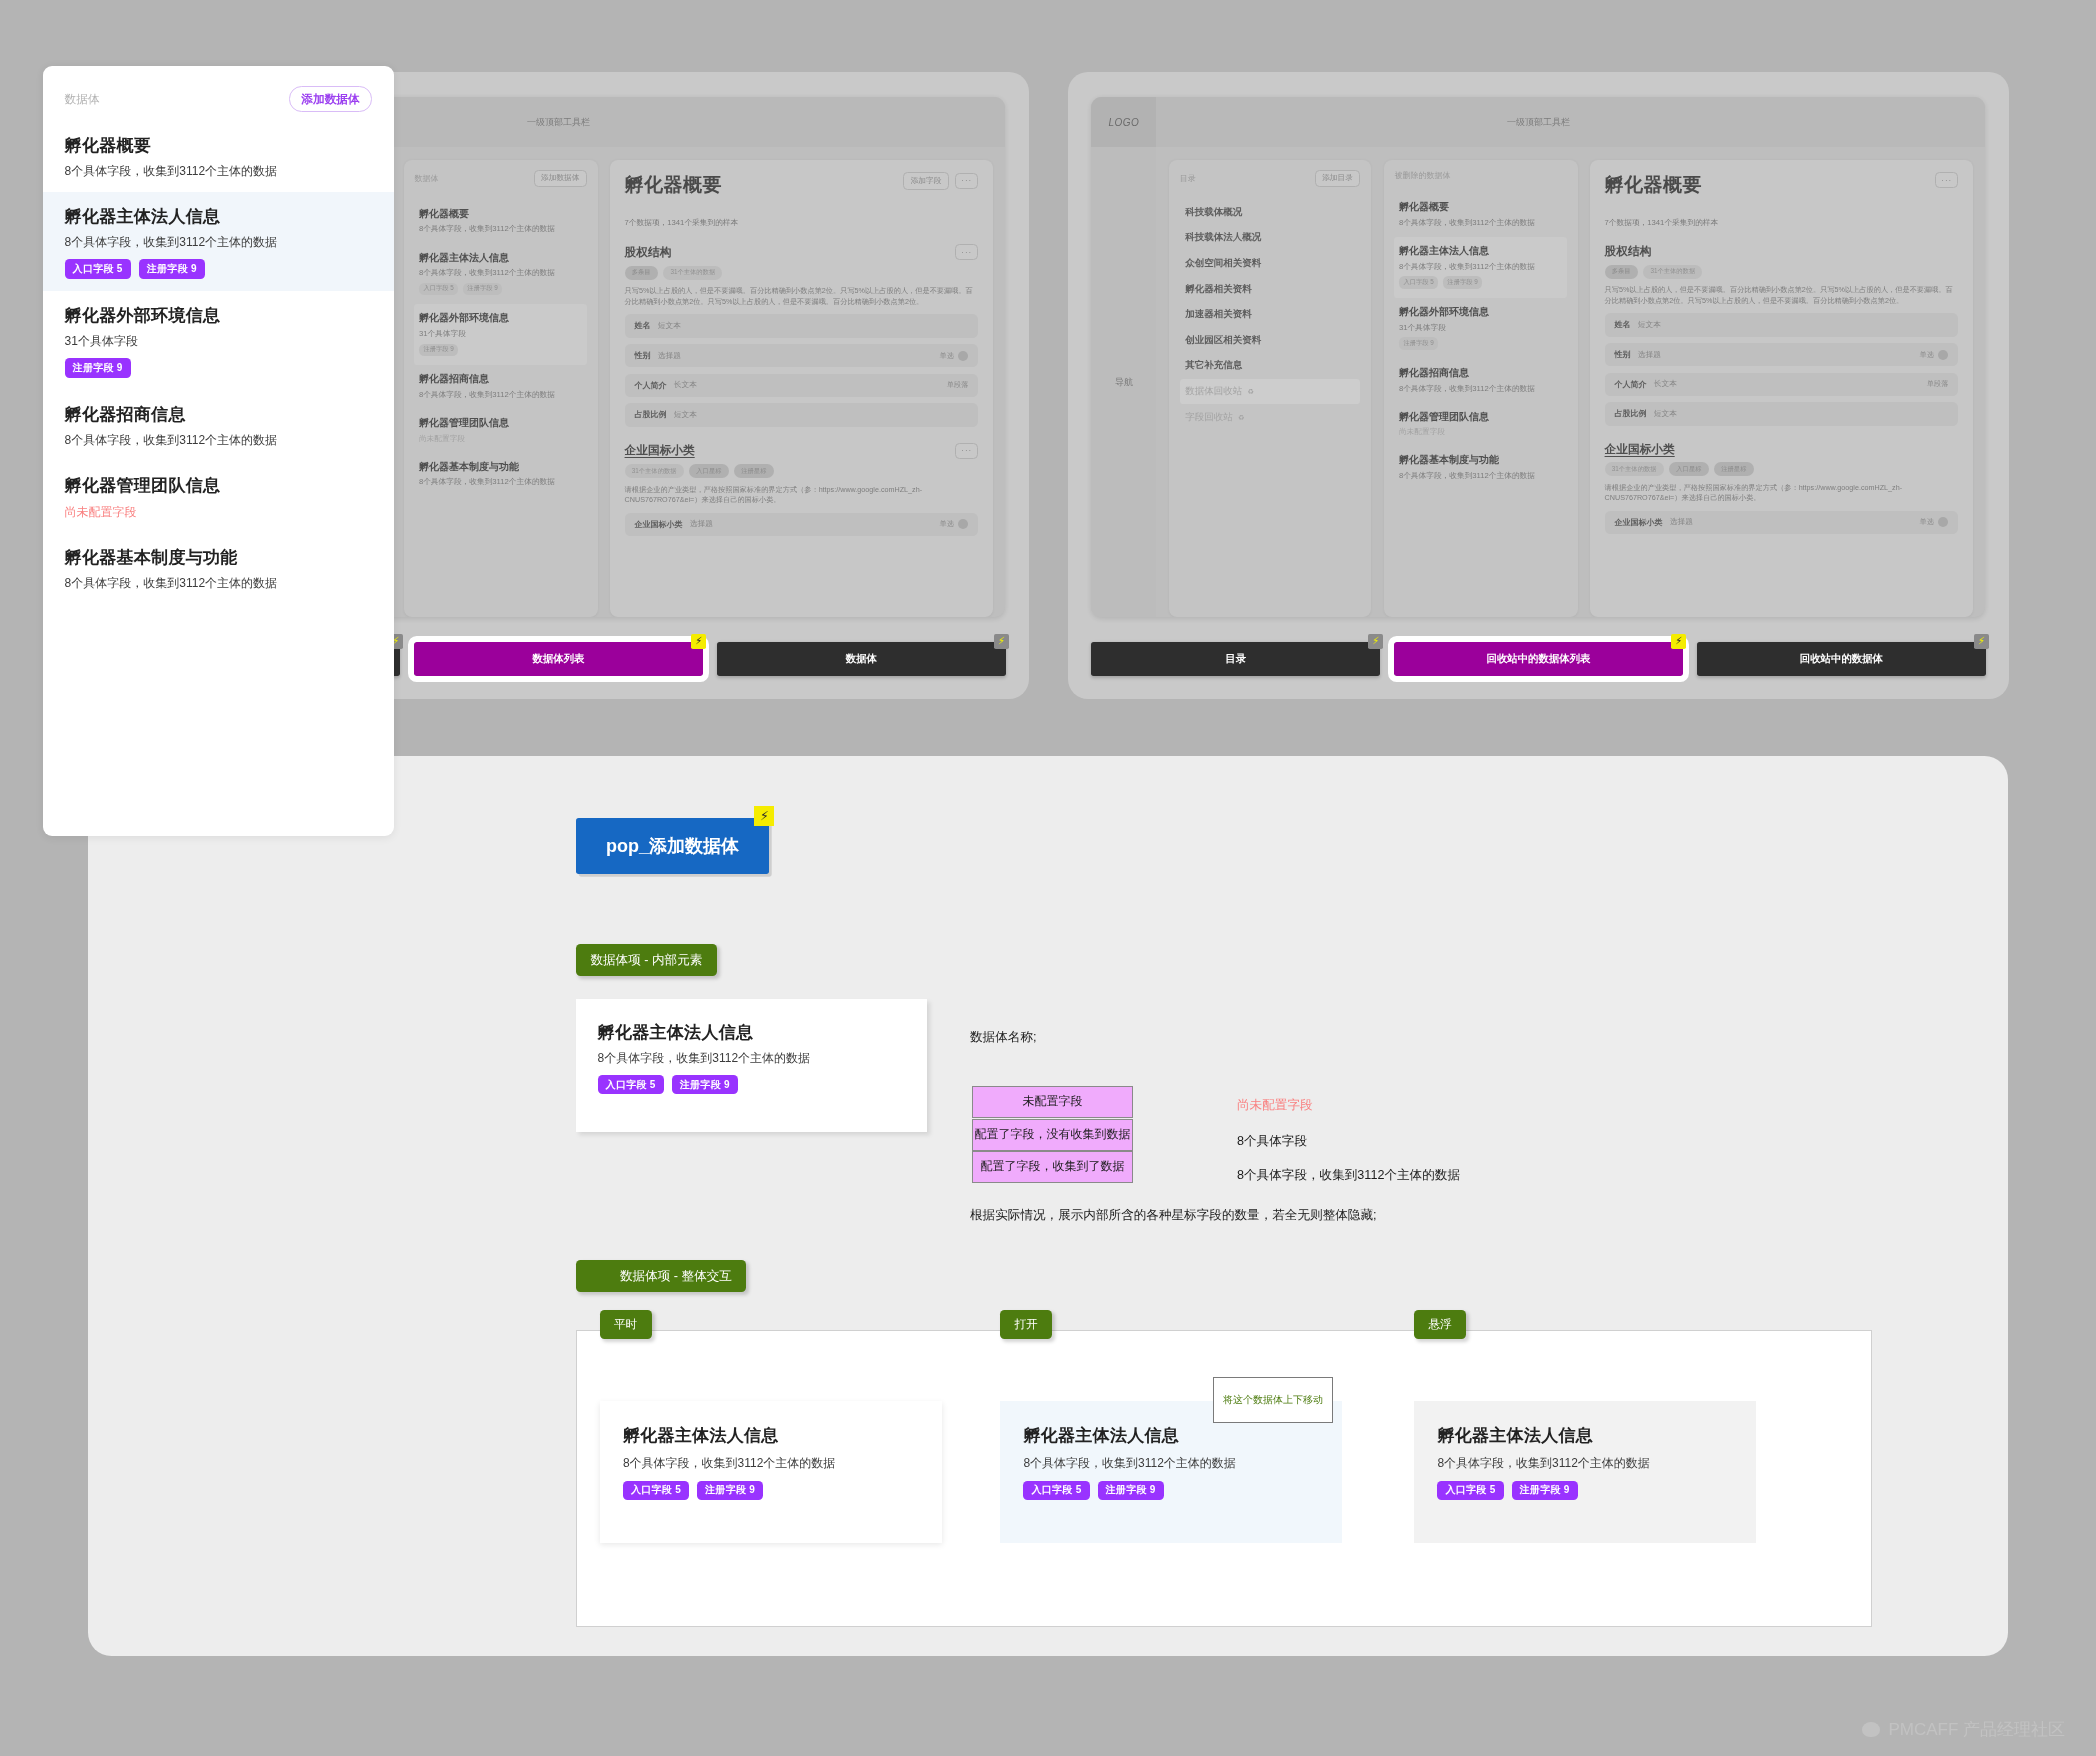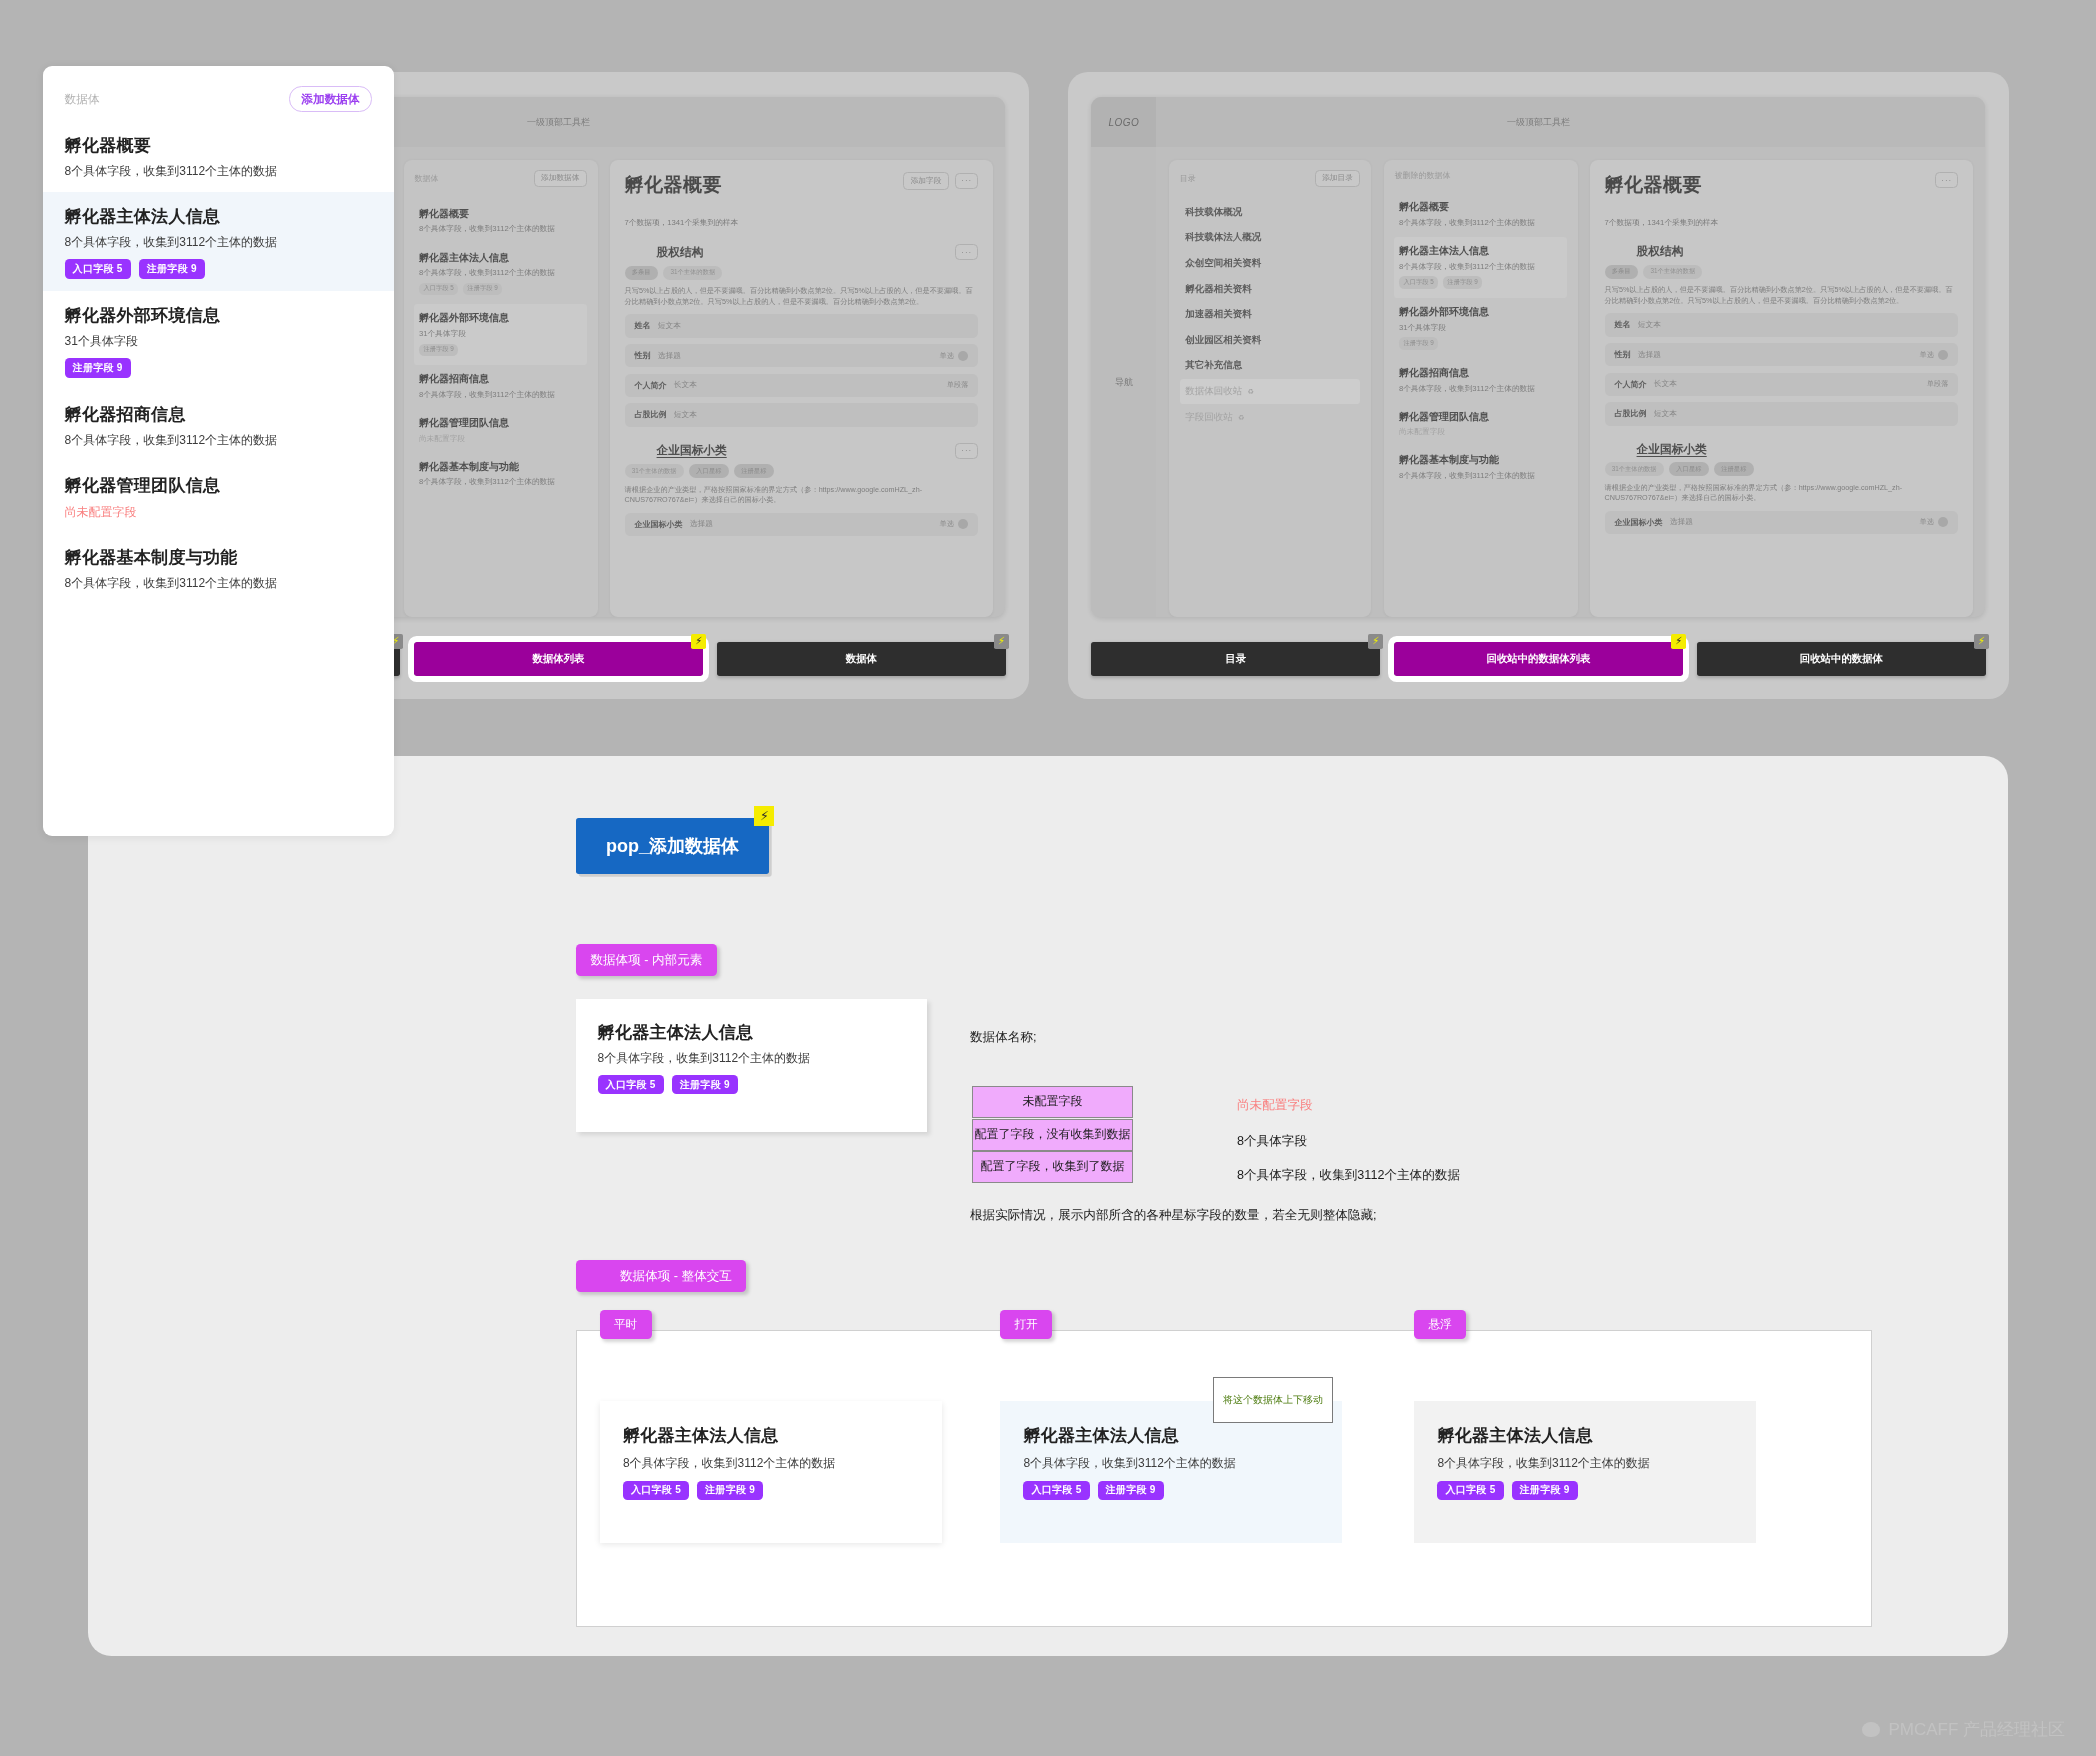--- a/index.html
+++ b/index.html
@@ -97,21 +97,21 @@
   .det-title { font-size: 19px; font-weight: bold; color: #4a4a4a; letter-spacing: 0.5px; }
   .det-head-actions { display: flex; gap: 6.3px; align-items: center; }
   .det-sub { font-size: 7.7px; color: #7b7b7b; margin-top: 20px; }
   .det-dots {
     width: 23.4px; height: 16px; border: 0.9px solid #b0b0b0; border-radius: 4.5px;
     background: #c8c8c8; display: flex; align-items: center; justify-content: center;
     font-size: 8px; color: #8b8b8b; letter-spacing: 0.9px;
   }
 
   .det-section { margin-top: 16px; }
-  .det-sec-head { display: flex; align-items: center; justify-content: space-between; margin-left: 32px; }
+  .det-sec-head { display: flex; align-items: center; justify-content: space-between; }
   .det-sec-title { font-size: 11.7px; font-weight: bold; color: #4f4f4f; }
   .det-sec-title.underline { text-decoration: underline; text-underline-offset: 2.7px; }
   .det-chips { display: flex; gap: 5.4px; margin-top: 5.4px; }
   .chip {
     font-size: 6.3px; color: #909090; background: #bcbcbc;
     border-radius: 7.2px; padding: 2.7px 7.2px;
   }
   .chip.solid { background: #b0b0b0; color: #8a8a8a; }
   .det-desc { font-size: 7.2px; color: #7e7e7e; line-height: 1.5; margin-top: 6.3px; }
 
@@ -202,21 +202,21 @@
   .popnode .bolt2 {
     position: absolute; right: -5.4px; top: -11.7px;
     width: 20px; height: 20px; background: #f5ec00;
     display: flex; align-items: center; justify-content: center;
     font-size: 12.6px; color: #2b2b2b; line-height: 1;
   }
 
   
   .seclabel {
     position: absolute; height: 32px;
-    background: #d946ef; color: #ffffff; border-radius: 4.5px;
+    background: #4d7c0f; color: #ffffff; border-radius: 4.5px;
     display: flex; align-items: center; padding: 0 14.4px;
     font-size: 12.6px; box-shadow: 2.7px 2.7px 3.6px rgba(0,0,0,.17);
   }
 
   
   .innercard {
     position: absolute; left: 576px; top: 999px;
     width: 351px; height: 133px;
     background: #ffffff;
     box-shadow: 2.7px 2.7px 4.5px rgba(0,0,0,.10);

